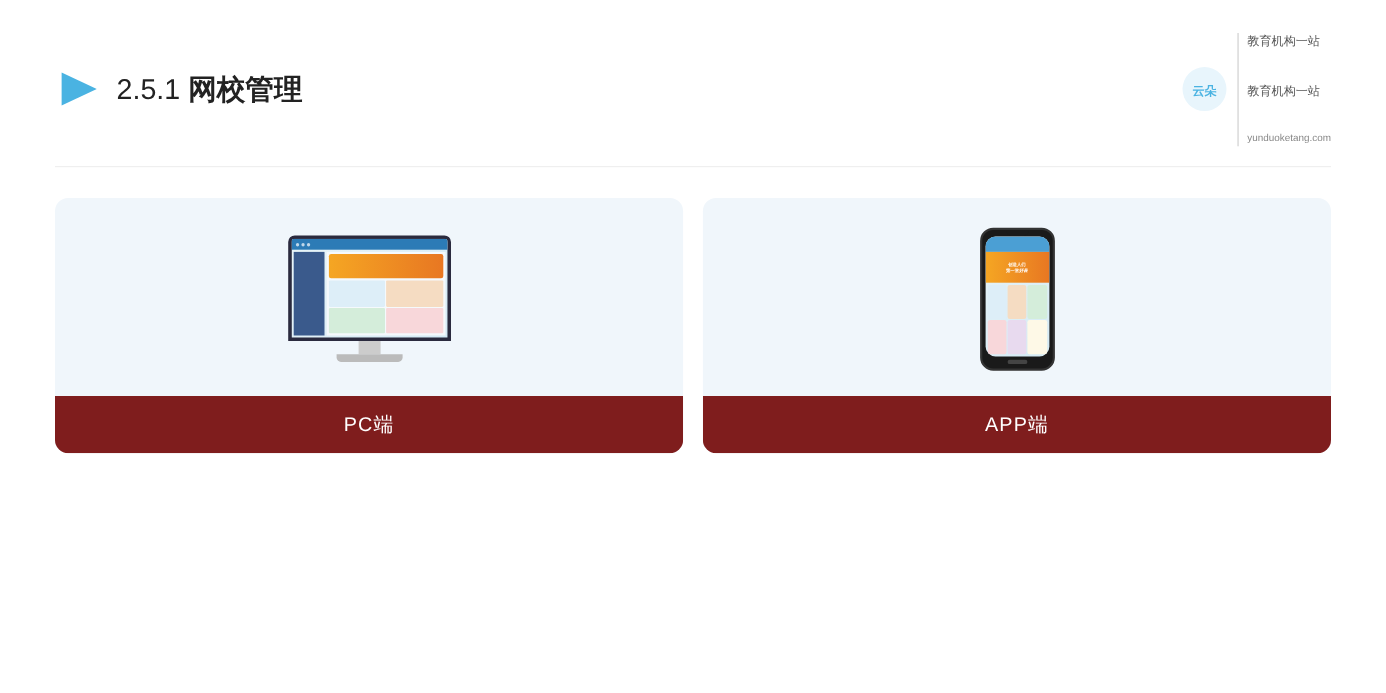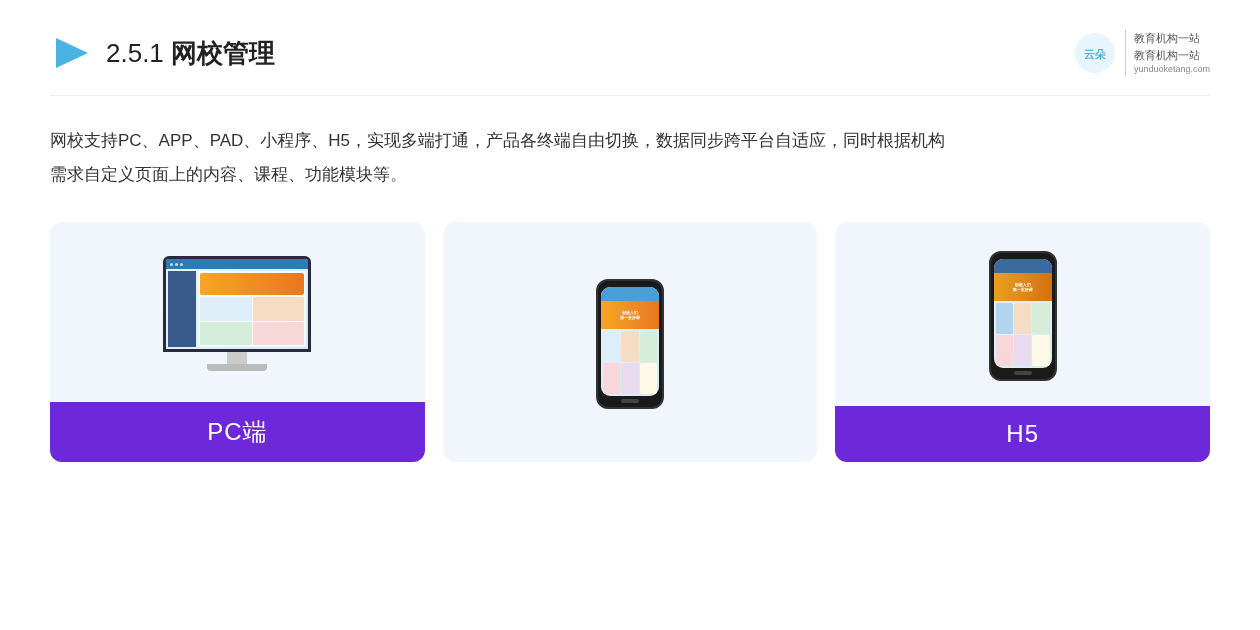--- a/index.html
+++ b/index.html
@@ -61,20 +61,21 @@
     }
 
     .logo-text-block {
       display: flex;
       flex-direction: column;
       border-left: 1px solid #ccc;
       padding-left: 8px;
       font-size: 11px;
       color: #555;
       line-height: 1.5;
+      gap: 28px;
     }
 
     
     .description {
       font-size: 17px;
       color: #333;
       line-height: 2;
       margin-bottom: 30px;
     }
 
@@ -100,24 +101,24 @@
       flex: 1;
       display: flex;
       align-items: center;
       justify-content: center;
       padding: 18px 10px 14px 10px;
       min-height: 180px;
     }
 
     .card-label {
       width: 100%;
-      background: #6d28d9;
+      background: #7f1d1d;
       color: #fff;
       text-align: center;
-      font-size: 24px;
+      font-size: 18px;
       font-weight: 500;
       padding: 14px 0;
       letter-spacing: 1px;
     }
 
     
     
     .monitor-wrap {
       display: flex;
       flex-direction: column;
@@ -384,24 +385,20 @@
         <text x="22" y="27" text-anchor="middle" font-size="11" fill="#4ab3e2" font-weight="bold">云朵</text>
       </svg>
       <div class="logo-text-block">
         <span>教育机构一站</span>
         <span>教育机构一站</span>
         <span style="font-size:9px;color:#888;">yunduoketang.com</span>
       </div>
     </div>
   </div>
 
-  <div class="description">
-    <p>网校支持PC、APP、PAD、小程序、H5，实现多端打通，产品各终端自由切换，数据同步跨平台自适应，同时根据机构</p>
-    <p>需求自定义页面上的内容、课程、功能模块等。</p>
-  </div>
 
   <div class="cards-row">
 
     <div class="card">
       <div class="card-image-area">
         <div class="monitor-wrap">
           <div class="monitor-body">
             <div class="monitor-screen">
               <div class="monitor-screen-inner">
                 <div class="monitor-nav">
@@ -447,44 +444,20 @@
                 <div class="phone-grid-cell"></div>
                 <div class="phone-grid-cell"></div>
                 <div class="phone-grid-cell"></div>
                 <div class="phone-grid-cell"></div>
               </div>
             </div>
             <div class="phone-home-btn"></div>
           </div>
         </div>
       </div>
+      <div class="card-label">APP端</div>
     </div>
 
 
 
-    <div class="card">
-      <div class="card-image-area">
-        <div class="phone-wrap">
-          <div class="phone-body">
-            <div class="phone-notch"></div>
-            <div class="phone-screen">
-              <div class="phone-screen-header" style="background:#3a6aa0;"></div>
-              <div class="phone-screen-banner" style="background: linear-gradient(90deg, #e8a020, #d47010);">
-                <div class="phone-screen-banner-text">创造人们<br>第一堂好课</div>
-              </div>
-              <div class="phone-screen-grid">
-                <div class="phone-grid-cell" style="background:#b3d4ef;"></div>
-                <div class="phone-grid-cell" style="background:#f5dcc2;"></div>
-                <div class="phone-grid-cell" style="background:#d4edda;"></div>
-                <div class="phone-grid-cell" style="background:#f8d7da;"></div>
-                <div class="phone-grid-cell" style="background:#e8daef;"></div>
-                <div class="phone-grid-cell" style="background:#fef9e7;"></div>
-              </div>
-            </div>
-            <div class="phone-home-btn"></div>
-          </div>
-        </div>
-      </div>
-      <div class="card-label">H5</div>
-    </div>
 
   </div>
 </div>
 
 </body></html>

